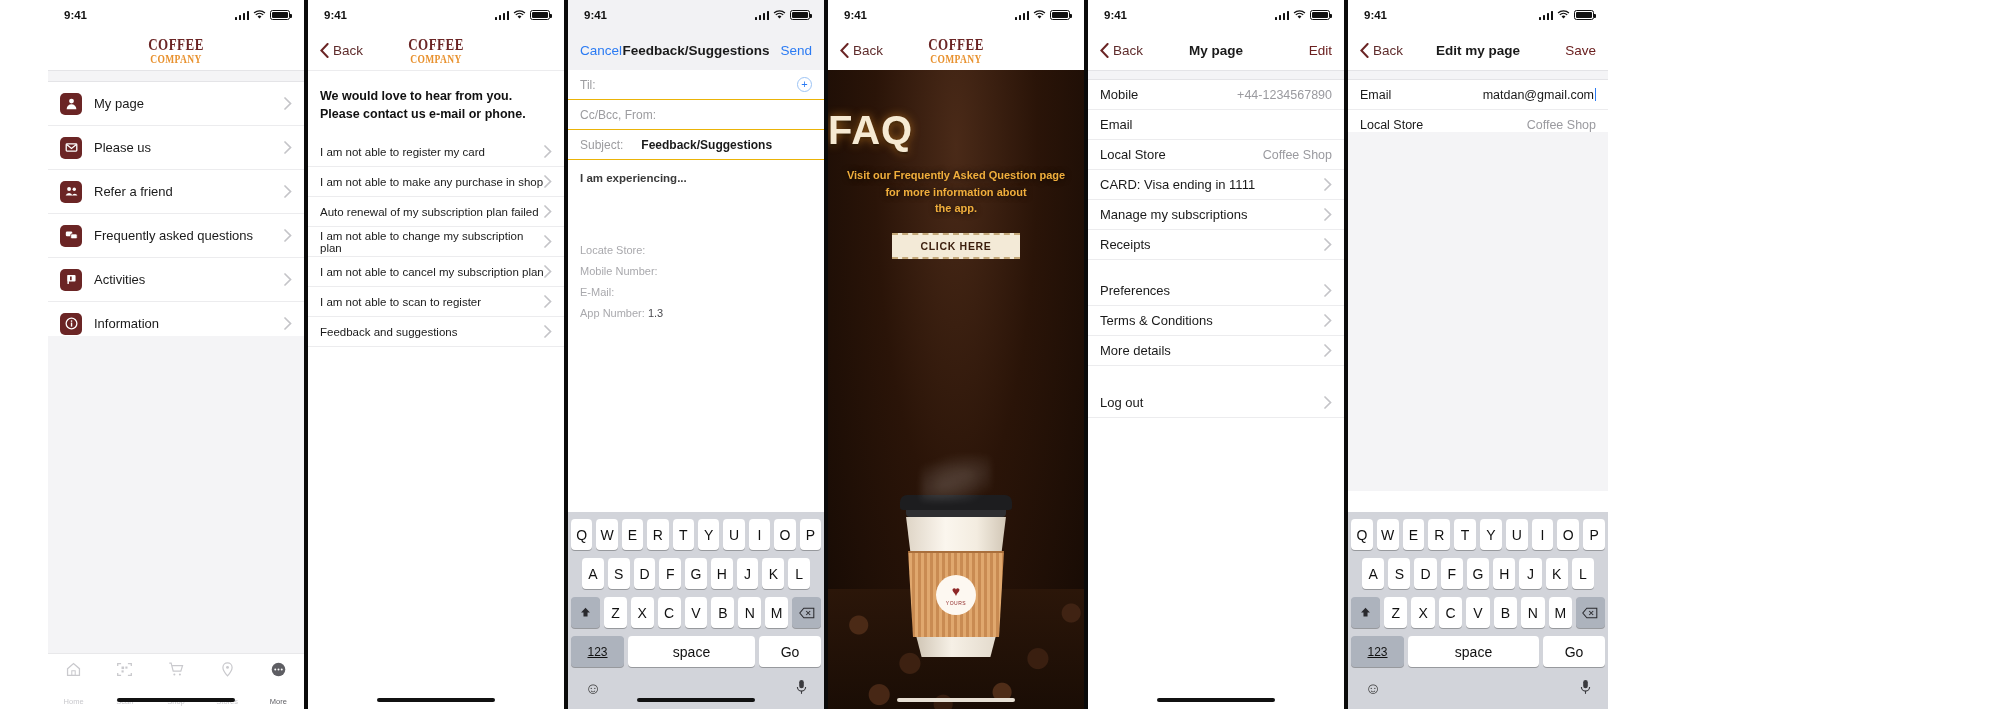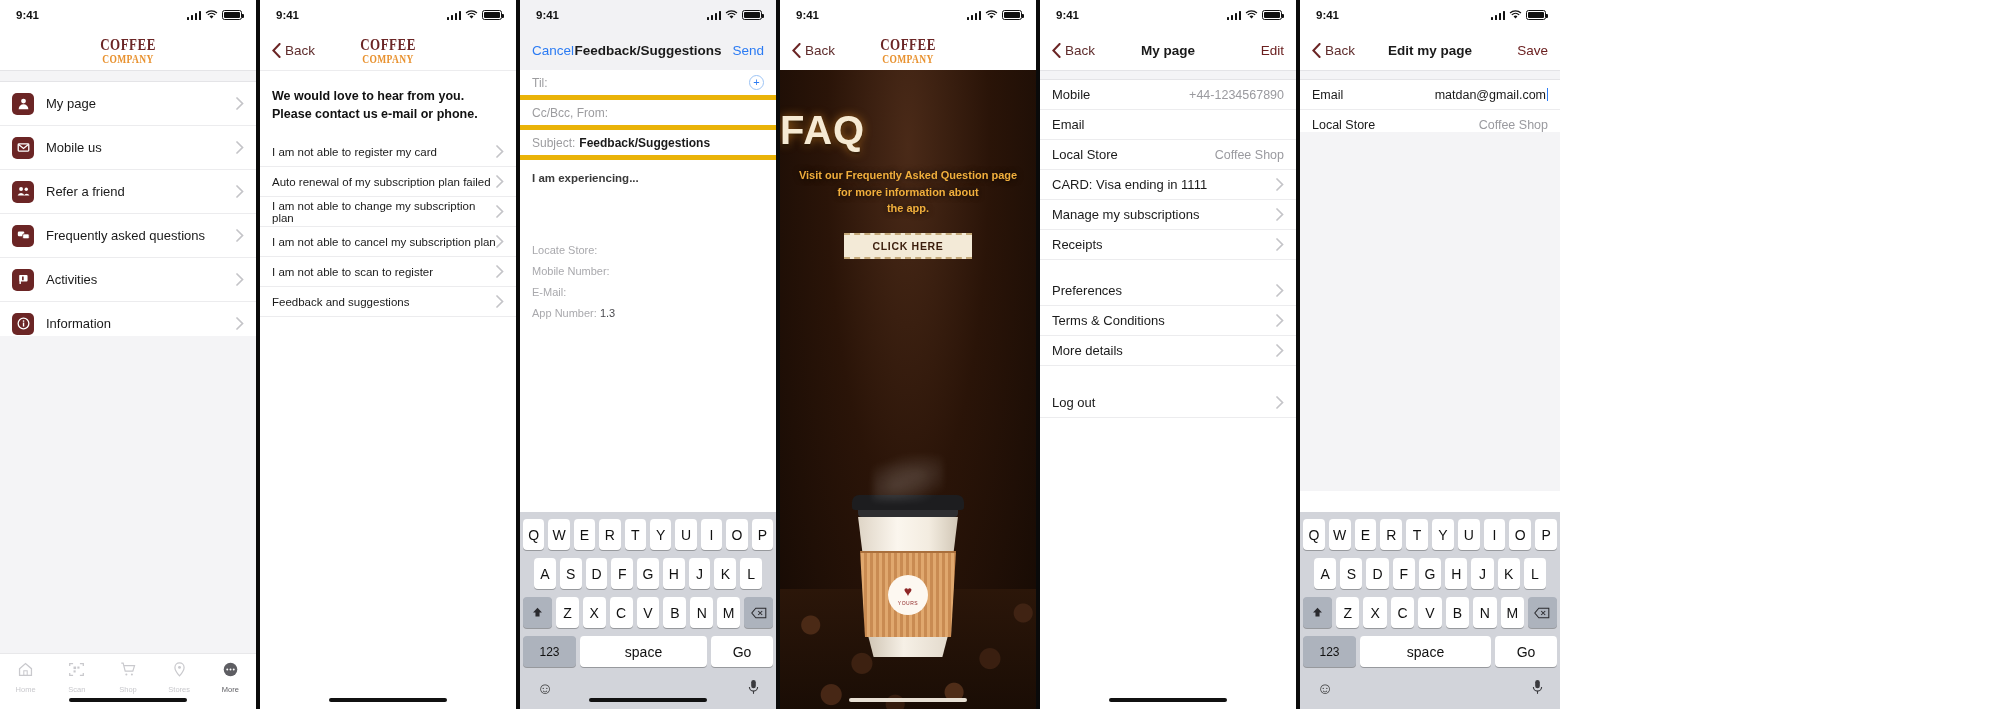--- a/index.html
+++ b/index.html
@@ -1,21 +1,21 @@
 <!DOCTYPE html>
 <html><head>
 <meta charset="utf-8">
 <style>
   * { box-sizing: border-box; margin: 0; padding: 0; }
   html, body {
     width: 1995px; height: 709px;
     font-family: "Liberation Sans", sans-serif;
     background: #ffffff; overflow: hidden;
   }
-  .strip { display: flex; width: 1667px; height: 709px; }
+  .strip { display: flex; width: 1667px; height: 709px; padding-left: 48px; }
   .panel {
     width: 260px; height: 709px; position: relative;
     background: #ffffff; overflow: hidden; flex: 0 0 260px;
     border-right: 4px solid #0a0a0a;
   }
   .panel:last-child { border-right: none; }
 
   
   .statusbar {
     height: 30px; display: flex; align-items: center;
@@ -77,55 +77,55 @@
   .ico svg { display:block; }
 
   .qrow { height:30px; display:flex; align-items:center; padding:0 12px;
     border-bottom:1px solid #ececee; cursor:pointer; }
   .qrow .lbl { font-size:11.5px; color:#1a1a1a; flex:1; }
 
   .blurb { padding:16px 12px 14px; font-size:12.5px; font-weight:bold;
     color:#111; line-height:1.45; }
 
   
-  .mail-field { height:30px; display:flex; align-items:center; gap:4px;
-    padding:0 12px; border-bottom:5px solid #eab308; font-size:12px; }
+  .mail-field { height:30px; display:flex; align-items:center; gap:18px;
+    padding:0 12px; border-bottom:1px solid #eab308; font-size:12px; }
   .mail-field .k { color:#9c9c9f; }
   .mail-field .v { color:#1a1a1a; font-weight:bold; }
   .plus { margin-left:auto; width:15px;height:15px;border:1px solid #9dc4f5;
     border-radius:50%; color:#2b7bf3; font-size:11px; line-height:13px;
     text-align:center; cursor:pointer; }
   .mail-body { padding:12px; font-size:11.5px; font-weight:bold; color:#3a3a3a;}
   .mail-meta { padding:0 12px; }
   .mail-meta div { font-size:11px; color:#a9a9ad; margin-bottom:9px; }
   .mail-meta div b { color:#4a4a4f; font-weight:normal; }
 
   
   .kb { position:absolute; left:0; right:0; bottom:0; background:#d2d4da;
     padding:7px 3px 0; }
   .kbrow { display:flex; justify-content:center; gap:4px; margin-bottom:8px; }
   .key { background:#fff; border-radius:4px; height:31px; min-width:20px;
     flex:1; display:flex; align-items:center; justify-content:center;
     font-size:14px; color:#111; box-shadow:0 1px 0 rgba(0,0,0,.28);
     cursor:pointer; }
   .key.wide { flex:0 0 29px; background:#adb3bd; }
-  .key.num { flex:0 0 53px; background:#adb3bd; font-size:12px; }
+  .key.num { flex:0 0 53px; background:#adb3bd; font-size:12px;text-decoration:underline; }
   .key.space { flex:1; }
   .key.go { flex:0 0 62px; }
   .kb-bottom { display:flex; align-items:center; justify-content:space-between;
     padding:4px 14px 6px; }
   .kb-bottom span { font-size:16px; color:#3a3a3a; cursor:pointer; }
   .kbspacer { height:4px; }
 
   
   .tabbar { position:absolute; left:0; right:0; bottom:0; height:56px;
     background:#fff; border-top:1px solid #e8e8ea; display:flex;
     align-items:flex-start; padding-top:7px; }
   .tab { flex:1; display:flex; flex-direction:column; align-items:center;
-    gap:7px; cursor:pointer; color:#c9c9cd; }
+    gap:19px; cursor:pointer; color:#c9c9cd; }
   .tab .tl { font-size:7.5px; }
   .tab.active { color:#5e5e63; }
 
   .homebar { position:absolute; left:50%; transform:translateX(-50%);
     bottom:7px; width:118px; height:4px; background:#111; border-radius:3px; }
 
   
   .faq-hero { position:absolute; top:70px; left:0; right:0; bottom:0;
     background:
       radial-gradient(ellipse at 50% 12%, #4a2a18 0%, #2a1408 45%, #150a04 100%);
@@ -238,21 +238,21 @@
           <path d="M1 1l5.5 5.5L1 12" stroke="#c4c4c8" stroke-width="1.7" fill="none" stroke-linecap="round"></path>
         </svg>
     </div>
     <div class="row">
       <span class="ico">
           <svg width="13" height="13" viewBox="0 0 16 16">
             <rect x="1.5" y="3.5" width="13" height="9" rx="1" stroke="#fff" stroke-width="1.6" fill="none"></rect>
             <path d="M2 4.2l6 5 6-5" stroke="#fff" stroke-width="1.6" fill="none"></path>
           </svg>
         </span>
-      <span class="lbl">Mobile us</span>
+      <span class="lbl">Please us</span>
       <svg class="chev-r" viewBox="0 0 8 13">
           <path d="M1 1l5.5 5.5L1 12" stroke="#c4c4c8" stroke-width="1.7" fill="none" stroke-linecap="round"></path>
         </svg>
     </div>
     <div class="row">
       <span class="ico">
           <svg width="13" height="13" viewBox="0 0 16 16">
             <circle cx="5" cy="5" r="2.4" fill="#fff"></circle>
             <circle cx="11.4" cy="5.2" r="2.1" fill="#fff"></circle>
             <path d="M.8 13a4.4 4.4 0 0 1 8.4 0z" fill="#fff"></path>
@@ -386,20 +386,26 @@
     </div>
     <div style="border-top:1px solid #ececee"></div>
 
     <div class="blurb">
       <div>We would love to hear from you.</div>
       <div>Please contact us e-mail or phone.</div>
     </div>
 
     <div class="qrow">
       <span class="lbl">I am not able to register my card</span>
+      <svg class="chev-r" viewBox="0 0 8 13">
+          <path d="M1 1l5.5 5.5L1 12" stroke="#c4c4c8" stroke-width="1.7" fill="none" stroke-linecap="round"></path>
+        </svg>
+    </div>
+    <div class="qrow">
+      <span class="lbl">I am not able to make any purchase in shop</span>
       <svg class="chev-r" viewBox="0 0 8 13">
           <path d="M1 1l5.5 5.5L1 12" stroke="#c4c4c8" stroke-width="1.7" fill="none" stroke-linecap="round"></path>
         </svg>
     </div>
     <div class="qrow">
       <span class="lbl">Auto renewal of my subscription plan failed</span>
       <svg class="chev-r" viewBox="0 0 8 13">
           <path d="M1 1l5.5 5.5L1 12" stroke="#c4c4c8" stroke-width="1.7" fill="none" stroke-linecap="round"></path>
         </svg>
     </div>

